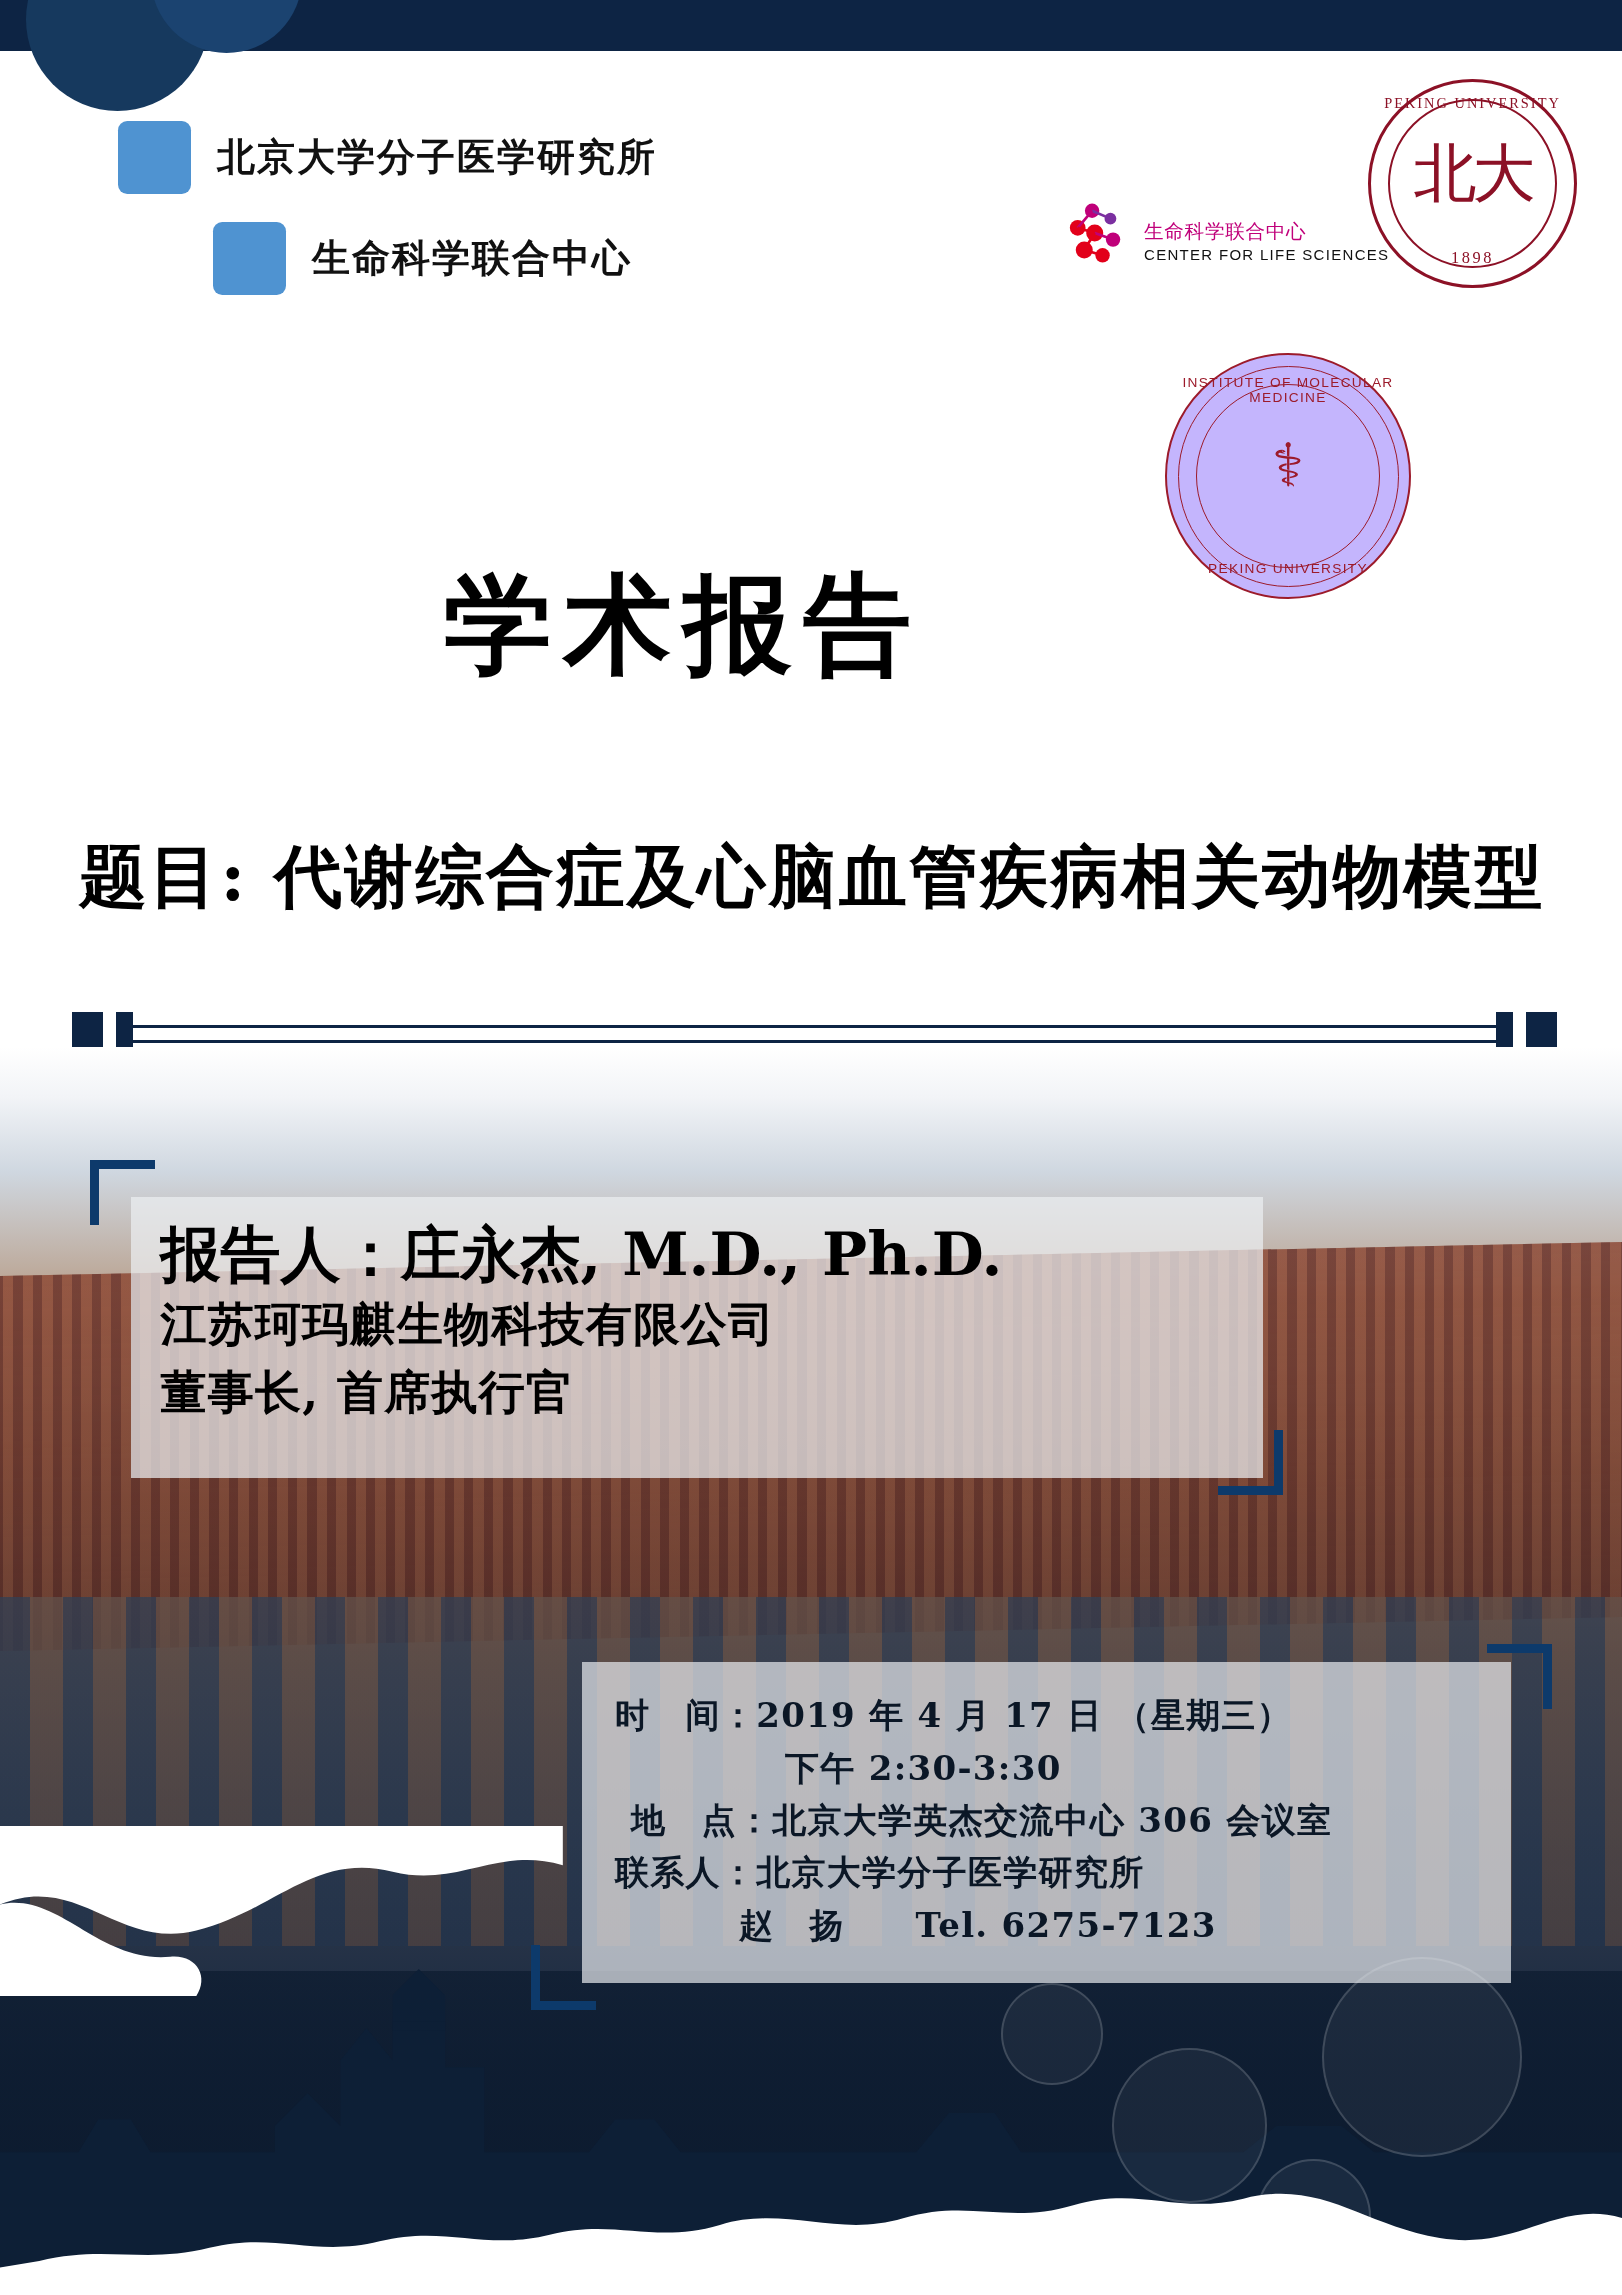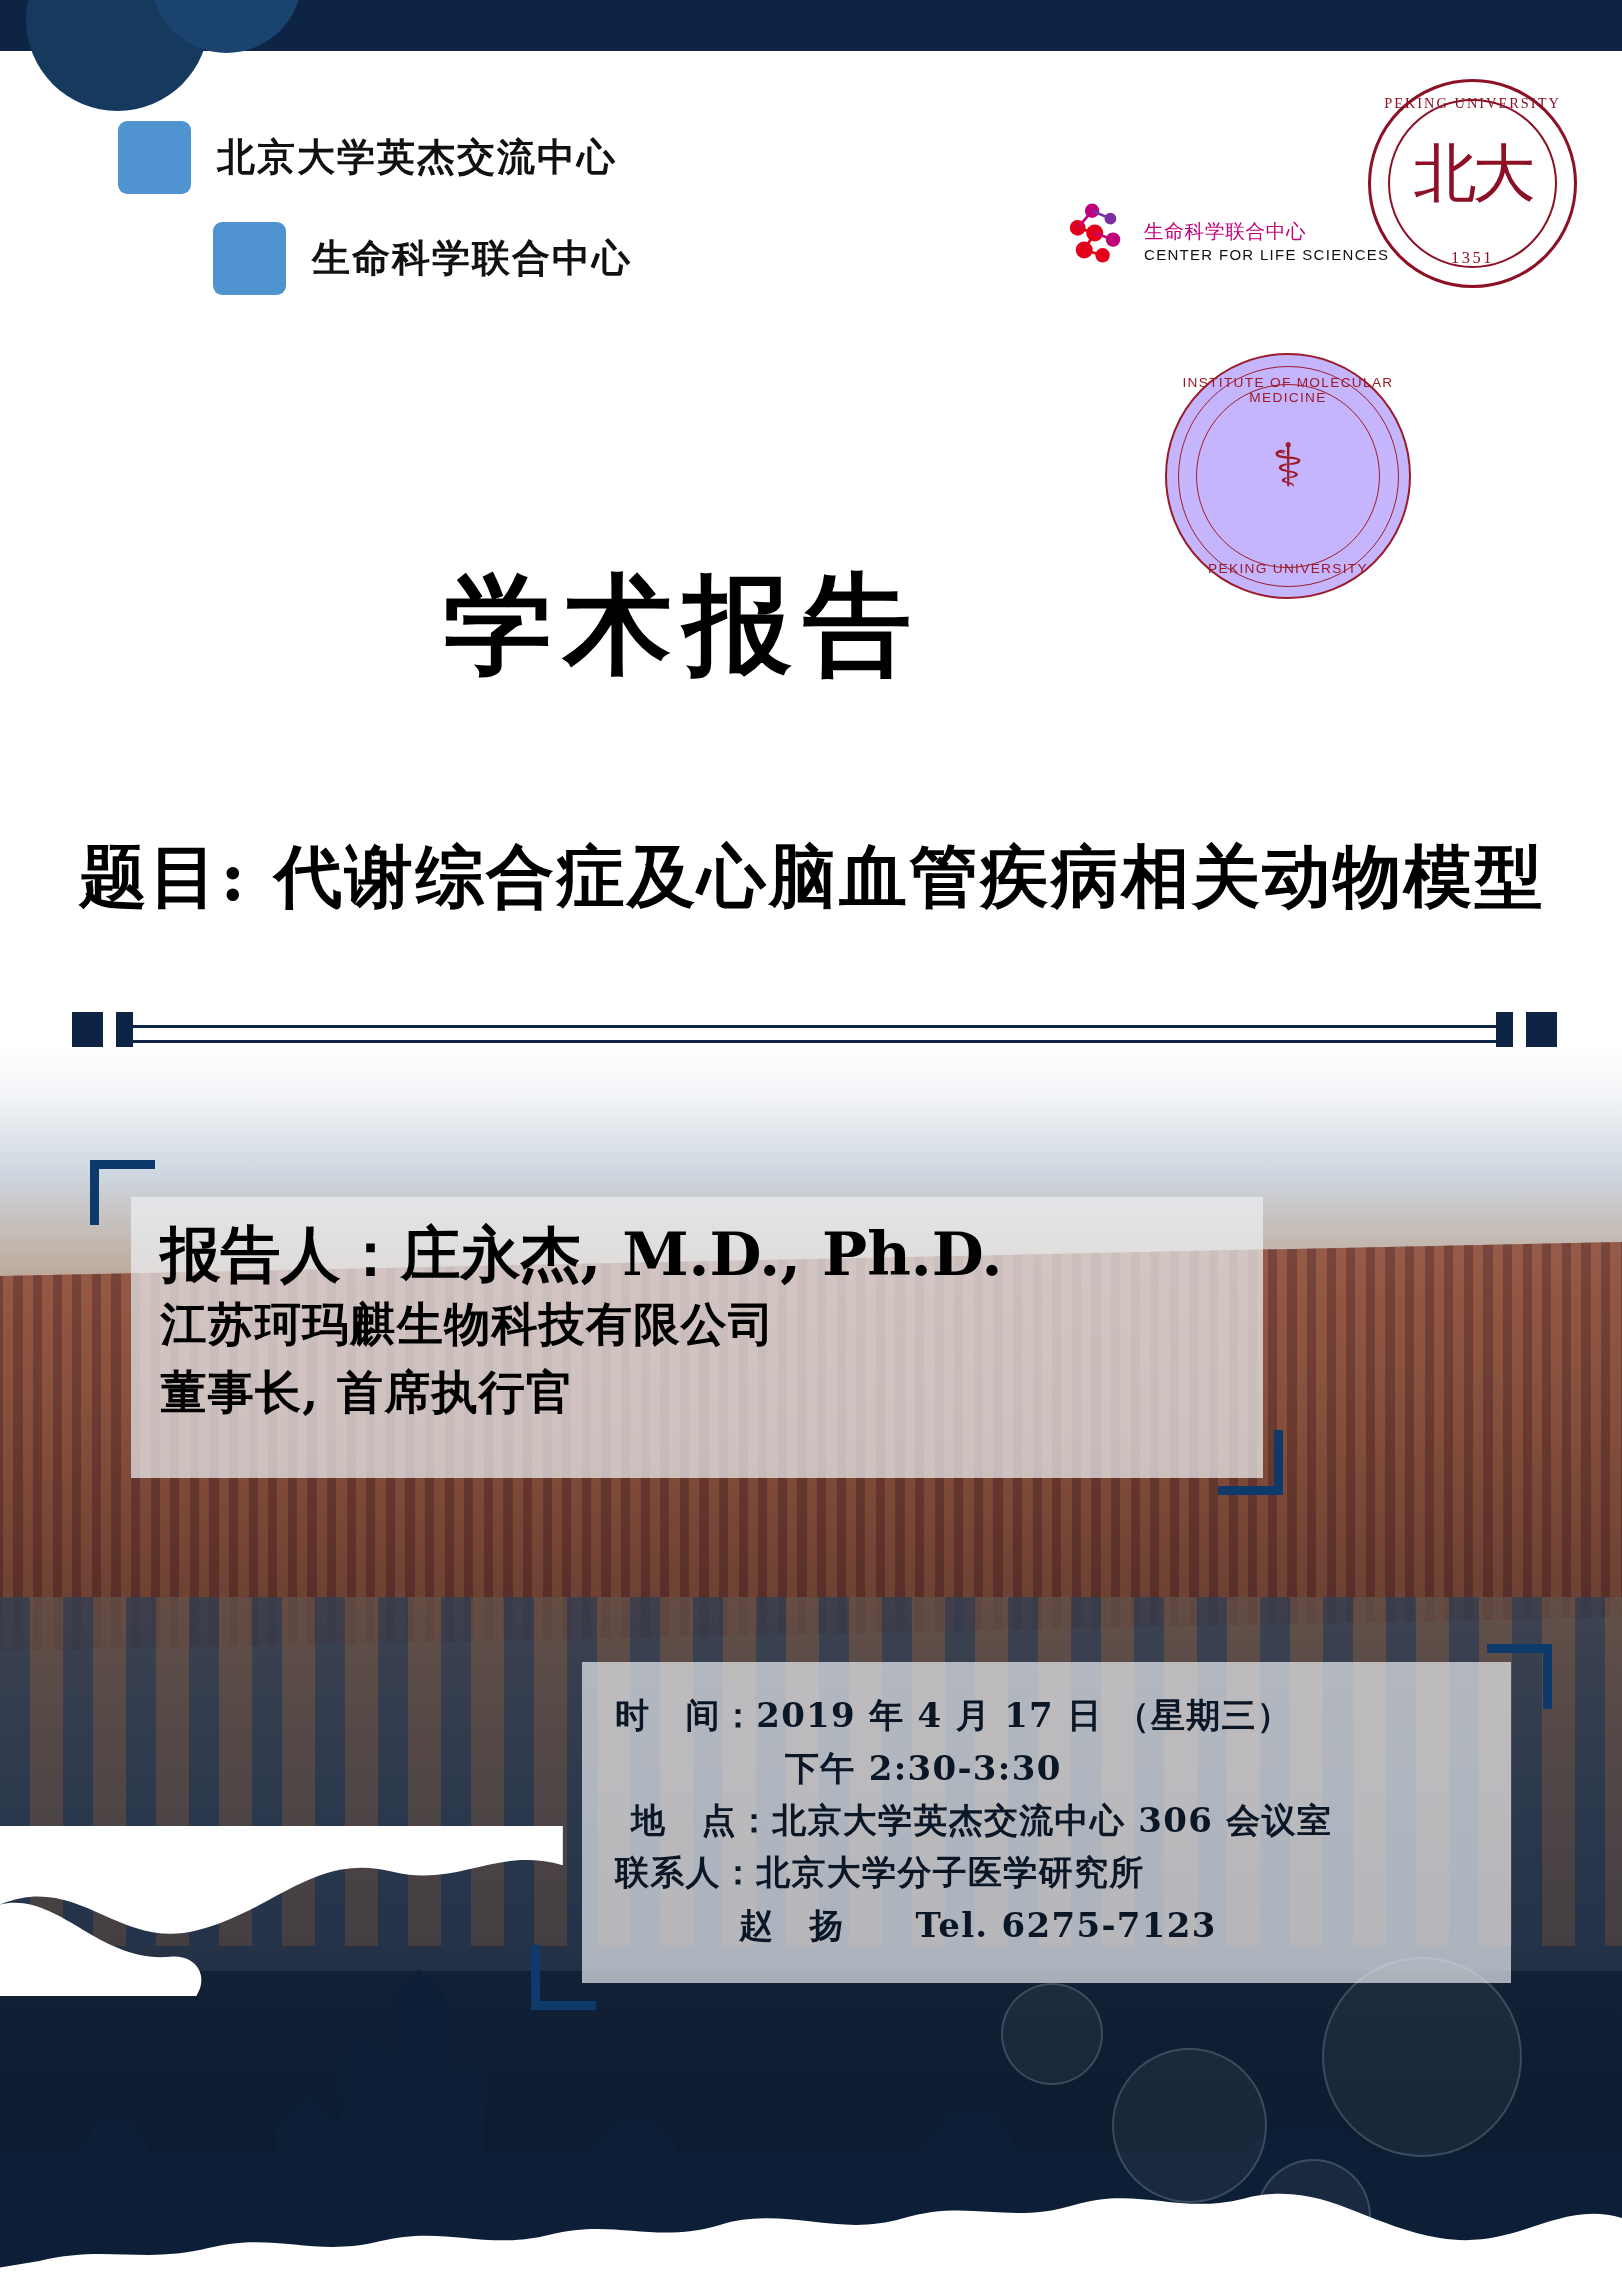--- a/index.html
+++ b/index.html
@@ -413,21 +413,21 @@
 <div class="poster">
 
   <div class="top-bar">
     <div class="top-bar-circle"></div>
     <div class="top-bar-circle c2"></div>
   </div>
 
   <div class="inst-block">
     <div class="inst-row">
       <div class="inst-square"></div>
-      <div class="inst-label">北京大学英杰交流中心</div>
+      <div class="inst-label">北京大学分子医学研究所</div>
     </div>
     <div class="inst-row indent">
       <div class="inst-square"></div>
       <div class="inst-label">生命科学联合中心</div>
     </div>
   </div>
 
   <div class="cls-logo">
     <svg class="cls-mol" viewBox="0 0 120 110">
       <circle cx="38" cy="18" r="11" fill="#c0007a"></circle>
@@ -445,21 +445,21 @@
       <line x1="26" y1="78" x2="54" y2="86" stroke="#e2001a" stroke-width="4"></line>
     </svg>
     <div class="cls-text1">生命科学联合中心</div>
     <div class="cls-text2">CENTER FOR LIFE SCIENCES</div>
   </div>
 
   <div class="pku-seal">
     <div class="inner-ring"></div>
     <div class="seal-top-text">PEKING UNIVERSITY</div>
     <div class="seal-glyph">北大</div>
-    <div class="seal-bottom-text">1351</div>
+    <div class="seal-bottom-text">1898</div>
   </div>
 
   <div class="imm-seal">
     <div class="ring2"></div>
     <div class="ring3"></div>
     <div class="imm-top">INSTITUTE OF MOLECULAR MEDICINE</div>
     <div class="imm-center">⚕</div>
     <div class="imm-bottom">PEKING UNIVERSITY</div>
   </div>
 

